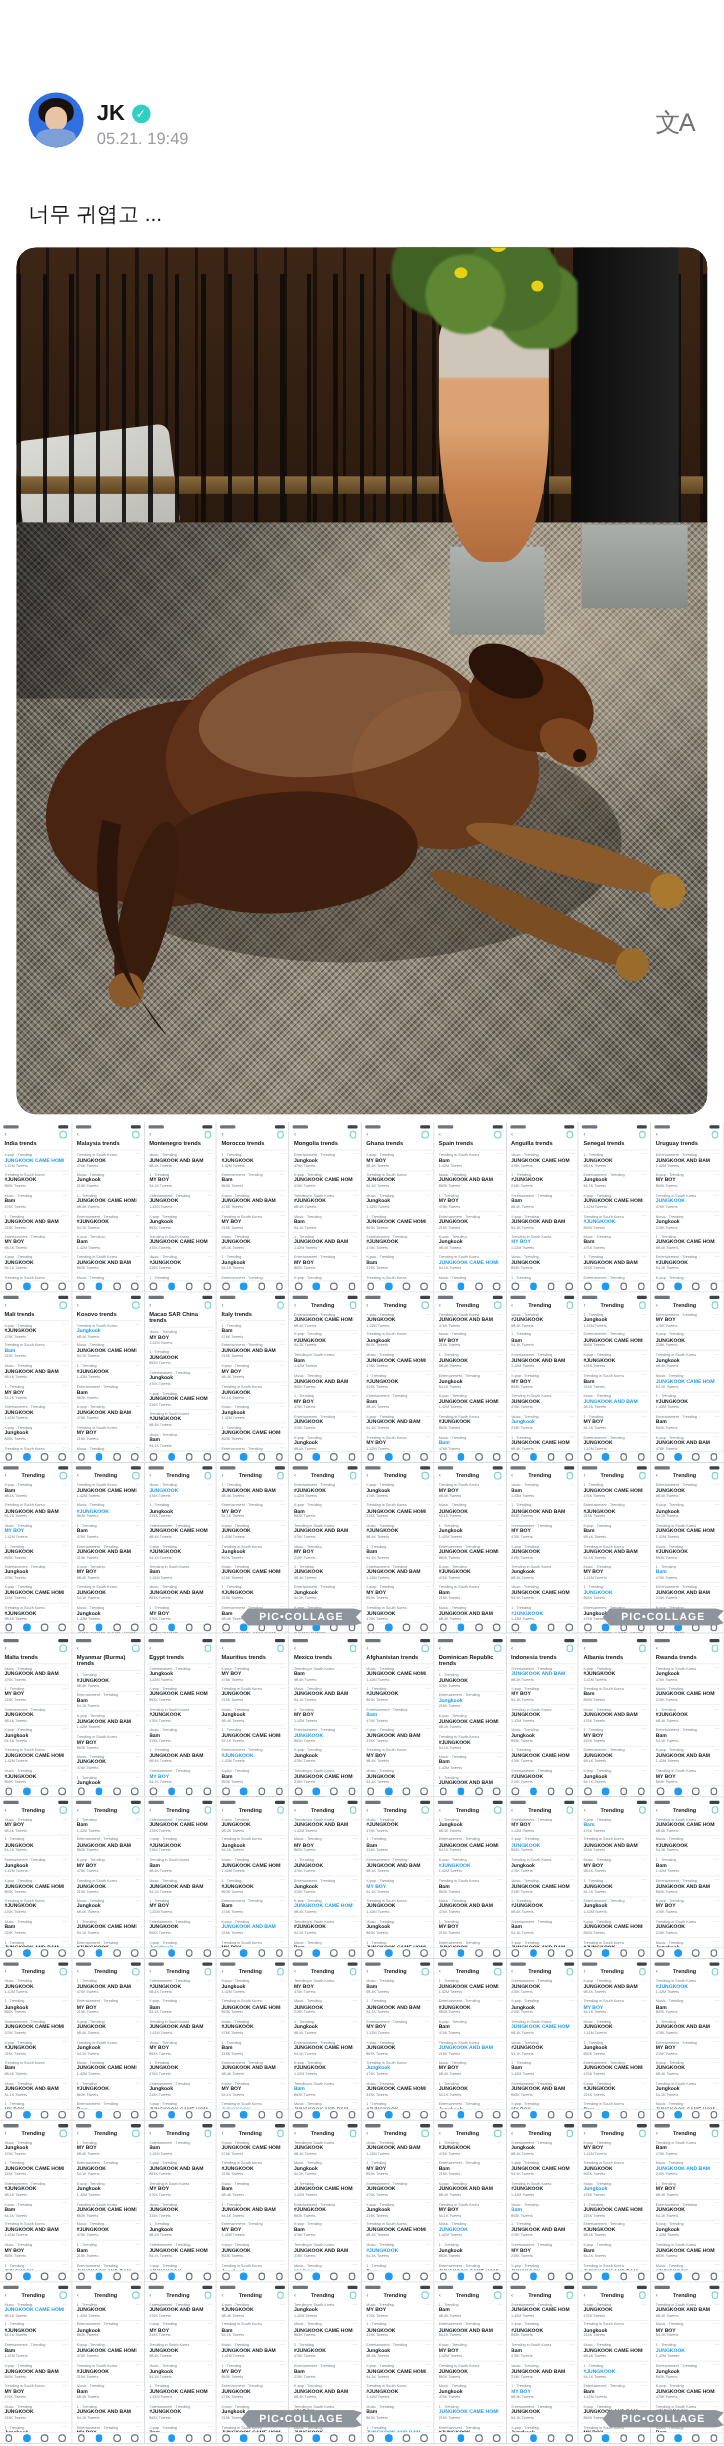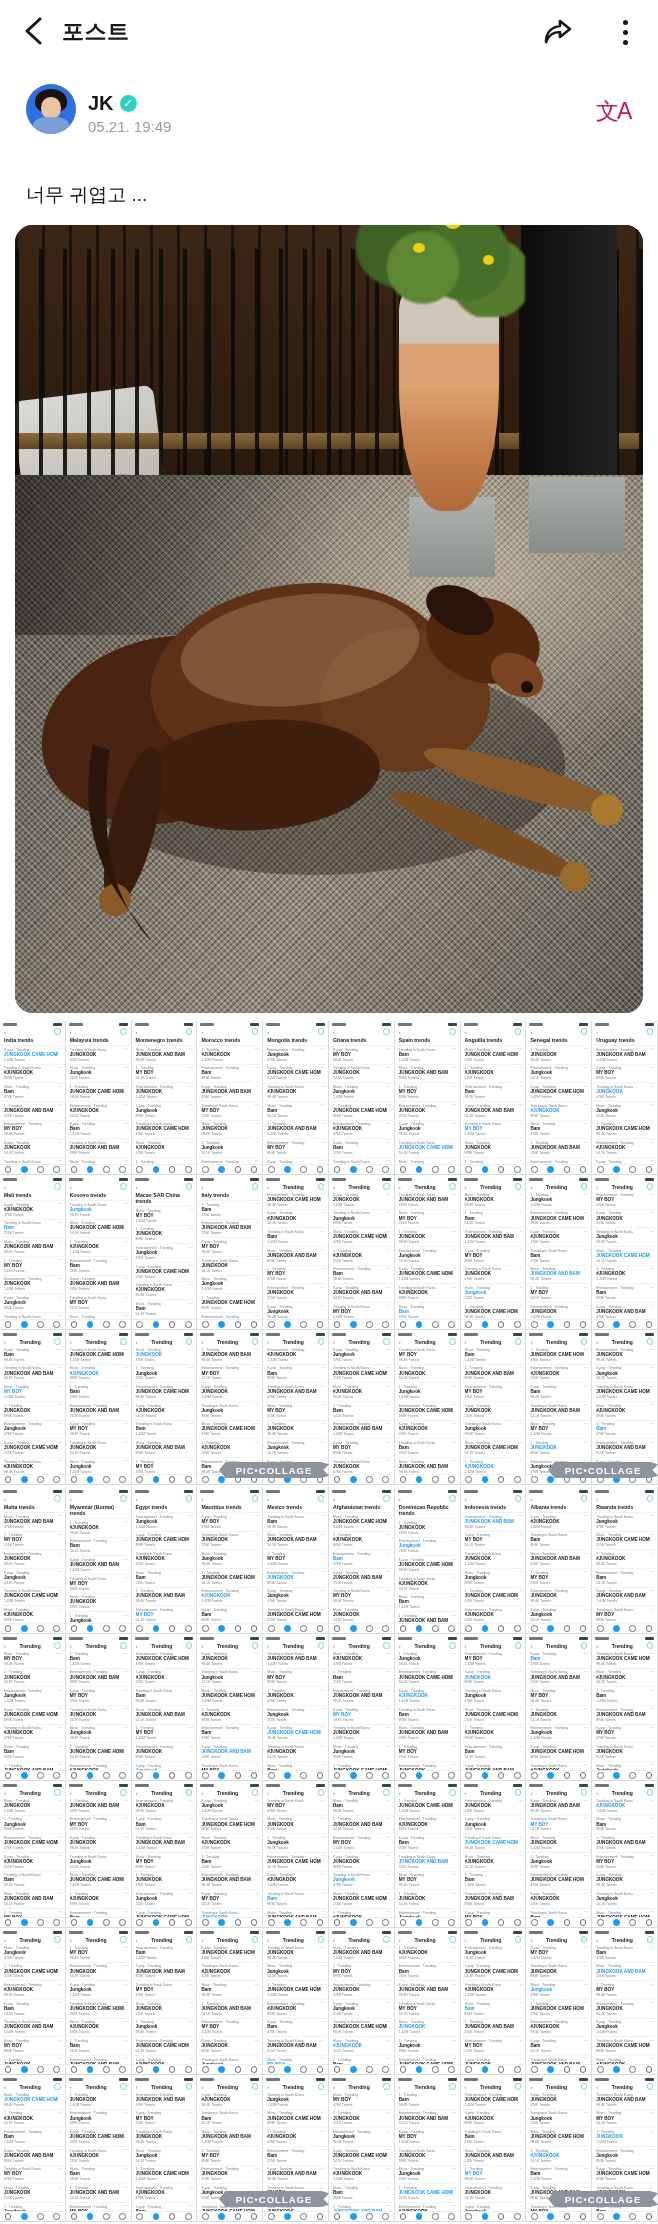--- a/index.html
+++ b/index.html
@@ -16,21 +16,21 @@
 
   
   .avatar{position:absolute;left:26px;top:84px;width:50px;height:50px;border-radius:50%;background:#2f6fe0;overflow:hidden;}
   .avatar .hair{position:absolute;left:9px;top:5px;width:32px;height:24px;border-radius:50% 50% 42% 42%;background:#19120e;}
   .avatar .face{position:absolute;left:15px;top:13px;width:20px;height:22px;border-radius:48%;background:#e8c4a4;}
   .avatar .shirt{position:absolute;left:7px;top:33px;width:36px;height:20px;border-radius:40% 40% 0 0;background:#7d9fd8;}
   .author-row{position:absolute;left:88px;top:92px;display:flex;align-items:center;gap:6px;}
   .author{font-size:20px;font-weight:bold;color:#17171b;}
   .badge{width:17px;height:17px;border-radius:50%;background:#2fd0c2;color:#fff;font-size:11px;font-weight:bold;display:flex;align-items:center;justify-content:center;}
   .timestamp{position:absolute;left:88px;top:118px;font-size:15px;color:#9b9ba1;}
-  .translate{position:absolute;left:596px;top:96px;font-size:23px;color:#be185d;letter-spacing:-2px;}
+  .translate{position:absolute;left:596px;top:96px;font-size:23px;color:#737373;letter-spacing:-2px;}
 
   
   .caption{position:absolute;left:26px;top:182px;font-size:19px;color:#17171b;}
 
   
   .photo{position:absolute;left:15px;top:225px;width:628px;height:788px;border-radius:18px;overflow:hidden;background:#837c6e;}
   .wall{position:absolute;left:0;top:0;width:628px;height:252px;background:#352113;}
   .wall .slats{position:absolute;inset:0;background:repeating-linear-gradient(90deg,rgba(0,0,0,.5) 0 3px,transparent 3px 27px),linear-gradient(180deg,#3d2616 0%,#2a1a0e 100%);}
   .rail{position:absolute;left:0;top:208px;width:628px;height:16px;background:linear-gradient(180deg,#8a6a3d,#5d4423);}
   .fencebars{position:absolute;left:0;top:24px;width:628px;height:228px;background:repeating-linear-gradient(90deg,#0d0b09 0 4px,transparent 4px 24px);opacity:.9;}
@@ -74,38 +74,20 @@
   .cnav i.on{background:#1d9bf0;border-color:#1d9bf0;}
 
   
   .ribbon{position:absolute;height:16px;width:110px;background:#8d949b;color:#fff;font-size:9.5px;font-weight:bold;letter-spacing:1px;display:flex;align-items:center;justify-content:center;clip-path:polygon(0 50%,6% 0,93% 0,100% 14%,95% 50%,100% 86%,93% 100%,6% 100%);z-index:5;}
 </style>
 </head>
 <body>
 
 <div id="screen">
 
-  <div class="appbar">
-    <div class="back">
-      <svg viewBox="0 0 34 34">
-          <path d="M22 5 L9 17 L22 29" fill="none" stroke="#17171b" stroke-width="3" stroke-linecap="round" stroke-linejoin="round"></path>
-        </svg>
-    </div>
-    <div class="apptitle">포스트</div>
-    <div class="share">
-      <svg viewBox="0 0 36 36">
-          <path d="M20 7 L30 15 L20 23 L20 18 C12 18 8 22 6 28 C6 18 12 13 20 12 Z" fill="none" stroke="#17171b" stroke-width="2.6" stroke-linejoin="round"></path>
-        </svg>
-    </div>
-    <div class="kebab">
-        <i></i>
-        <i></i>
-        <i></i>
-      </div>
-  </div>
 
   <div class="avatar">
     <span class="hair"></span>
       <span class="face"></span>
       <span class="shirt"></span>
   </div>
   <div class="author-row">
     <span class="author">JK</span>
     <span class="badge">✓</span>
   </div>

